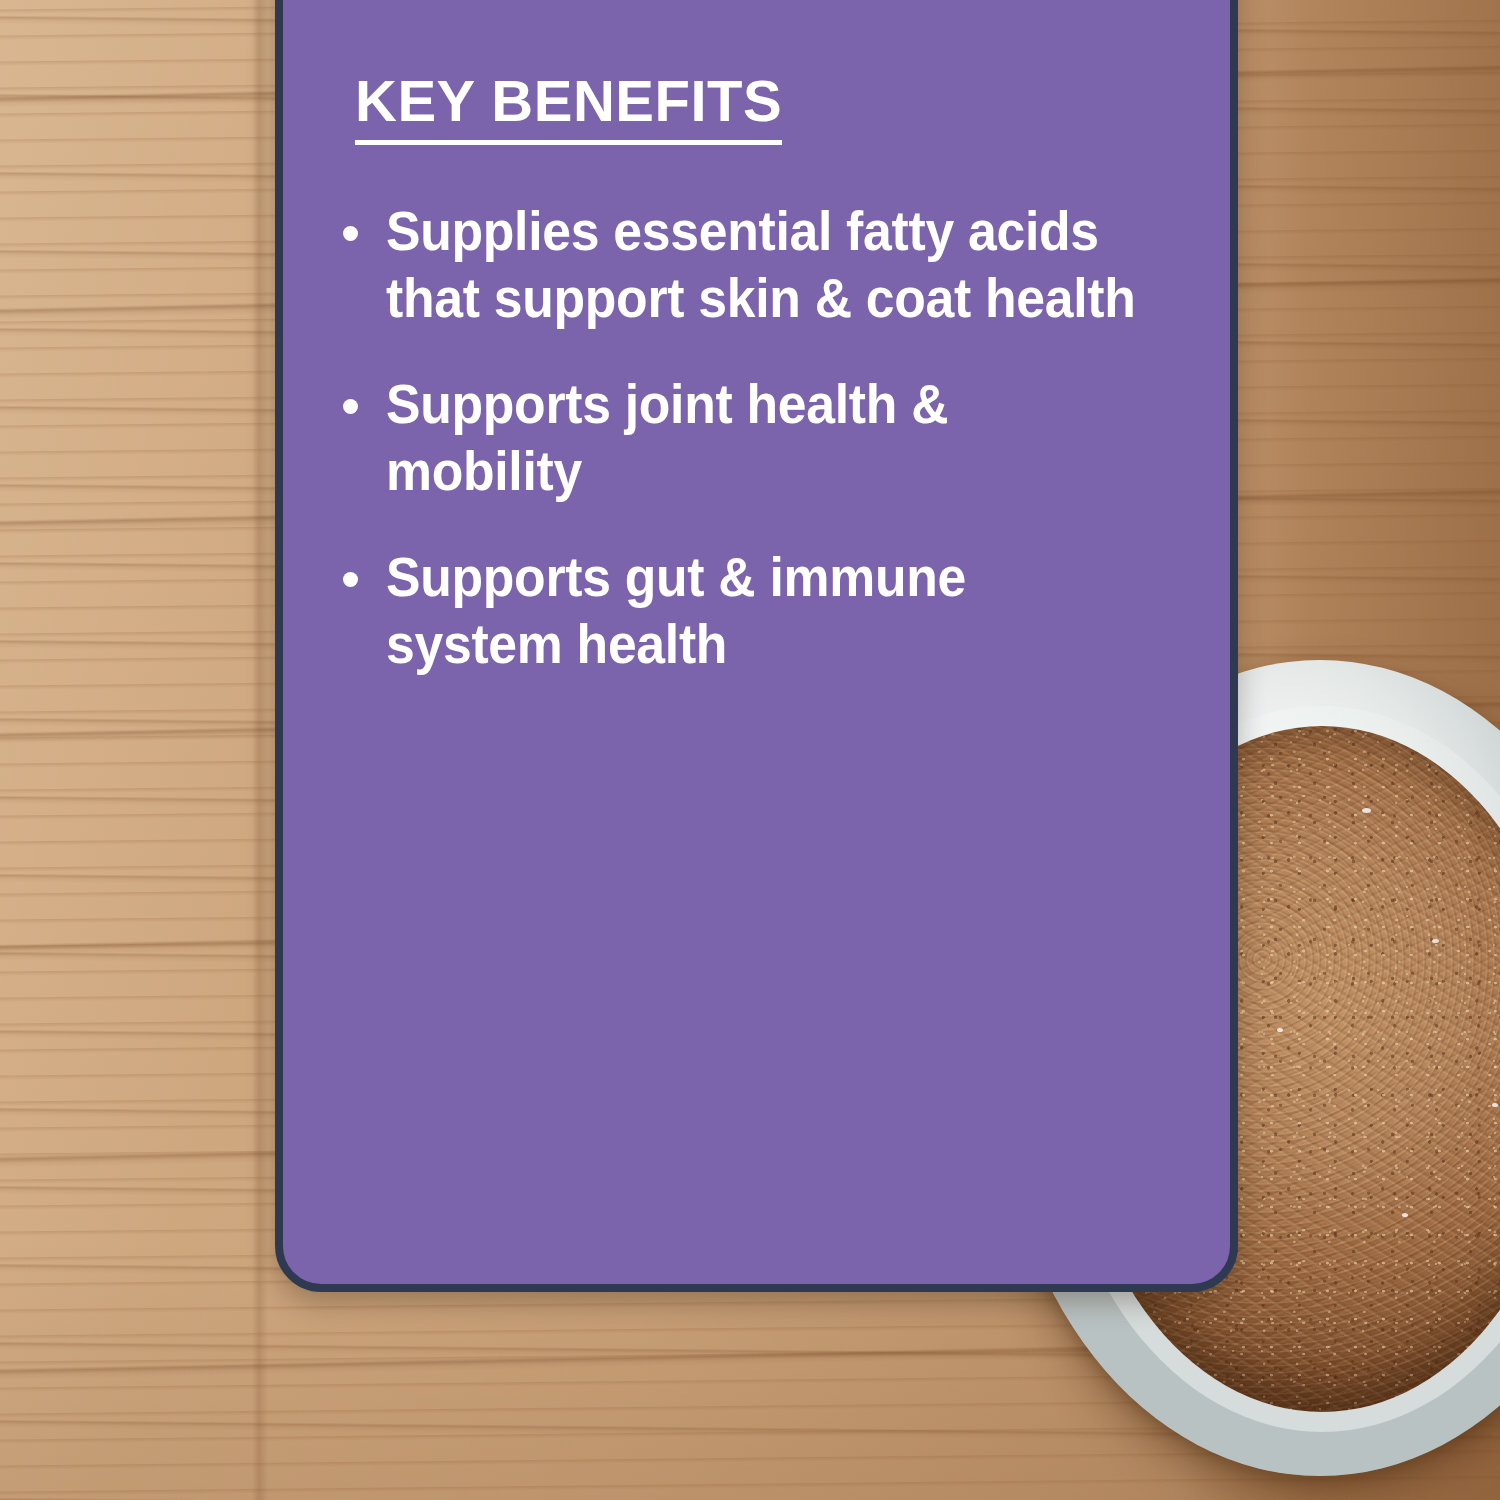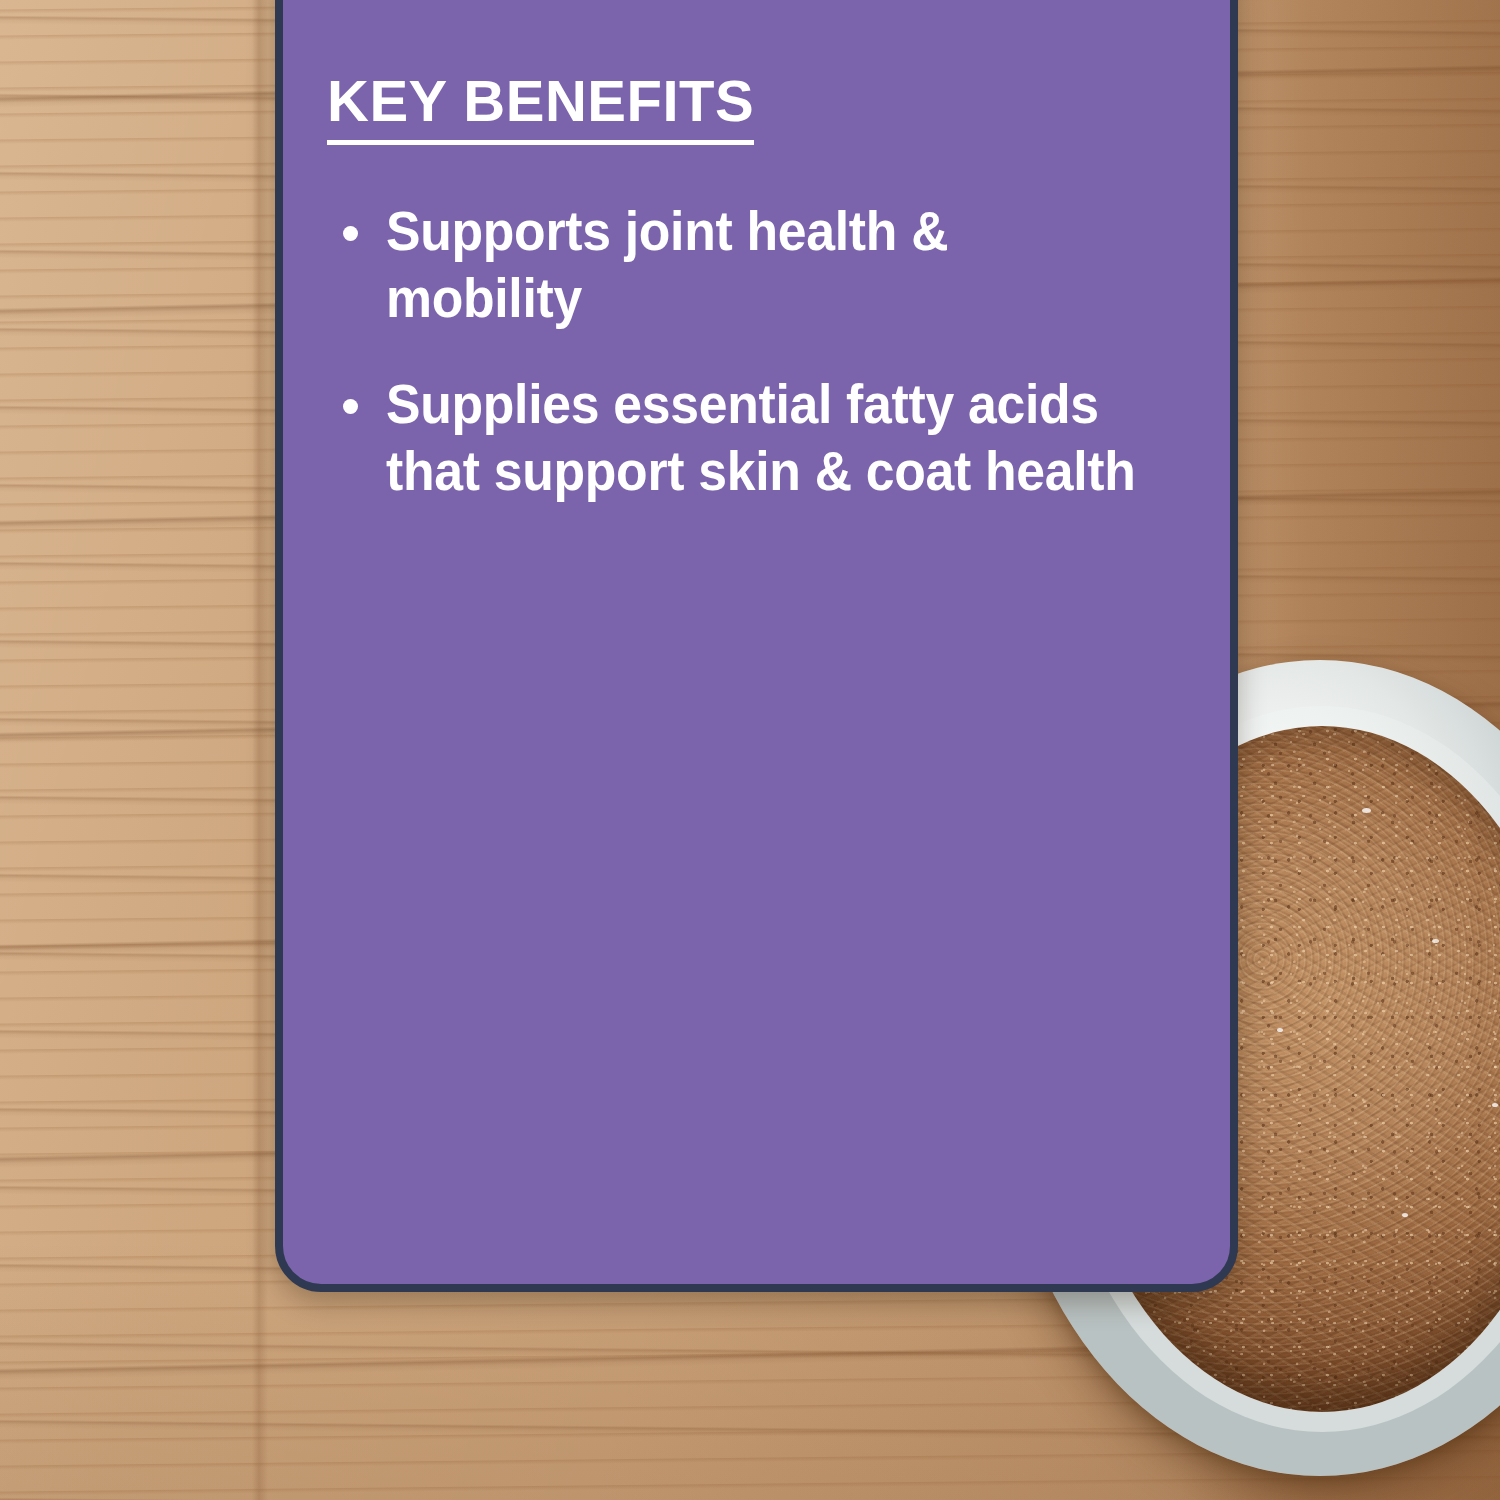--- a/index.html
+++ b/index.html
@@ -168,21 +168,21 @@
   }
 
   .card-inner {
     position: absolute;
     left: 0; top: 0; right: 0; bottom: 0;
     padding: 0;
   }
 
   .card-title {
     position: absolute;
-    left: 44px;
+    left: 72px;
     top: 124px;
     color: #ffffff;
     font-family: "Liberation Sans", sans-serif;
     font-weight: bold;
     font-size: 58px;
     letter-spacing: 0.5px;
     line-height: 1;
     border-bottom: 5px solid #ffffff;
     padding-bottom: 10px;
     display: inline-block;
@@ -247,24 +247,28 @@
   </div>
 
   <div class="card">
     <div class="card-inner">
 
       <div class="card-title">KEY BENEFITS</div>
 
       <ul class="benefits">
         <li class="benefit-item">
           <span class="benefit-bullet"></span>
+          <span class="benefit-text">Supplies essential fatty acids that support skin &amp; coat health</span>
+        </li>
+        <li class="benefit-item">
+          <span class="benefit-bullet"></span>
           <span class="benefit-text">Supports joint health &amp; mobility</span>
         </li>
         <li class="benefit-item">
           <span class="benefit-bullet"></span>
-          <span class="benefit-text">Supplies essential fatty acids that support skin &amp; coat health</span>
+          <span class="benefit-text">Supports gut &amp; immune system health</span>
         </li>
       </ul>
 
     </div>
   </div>
 
 </div>
 
 </body></html>

